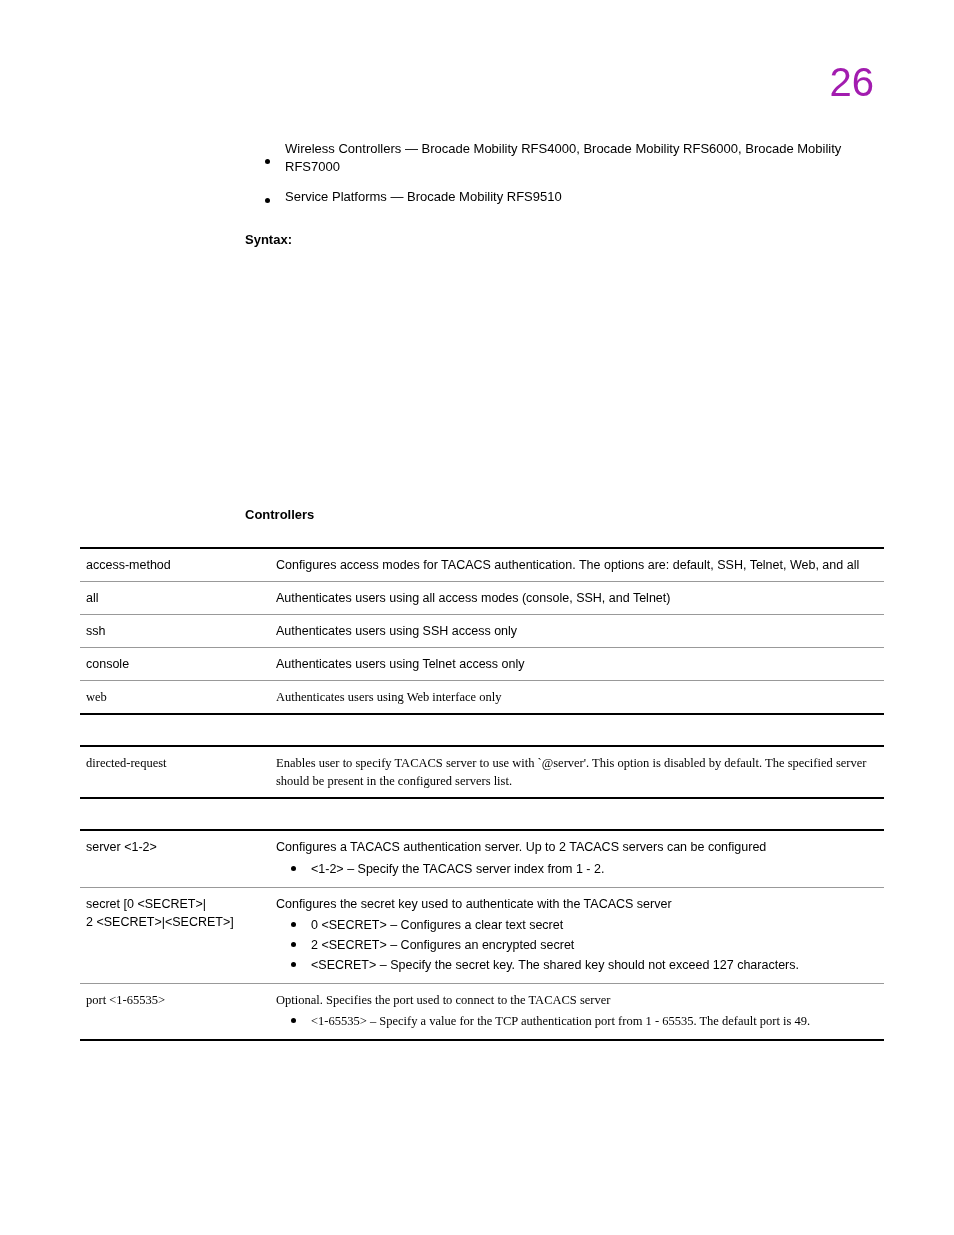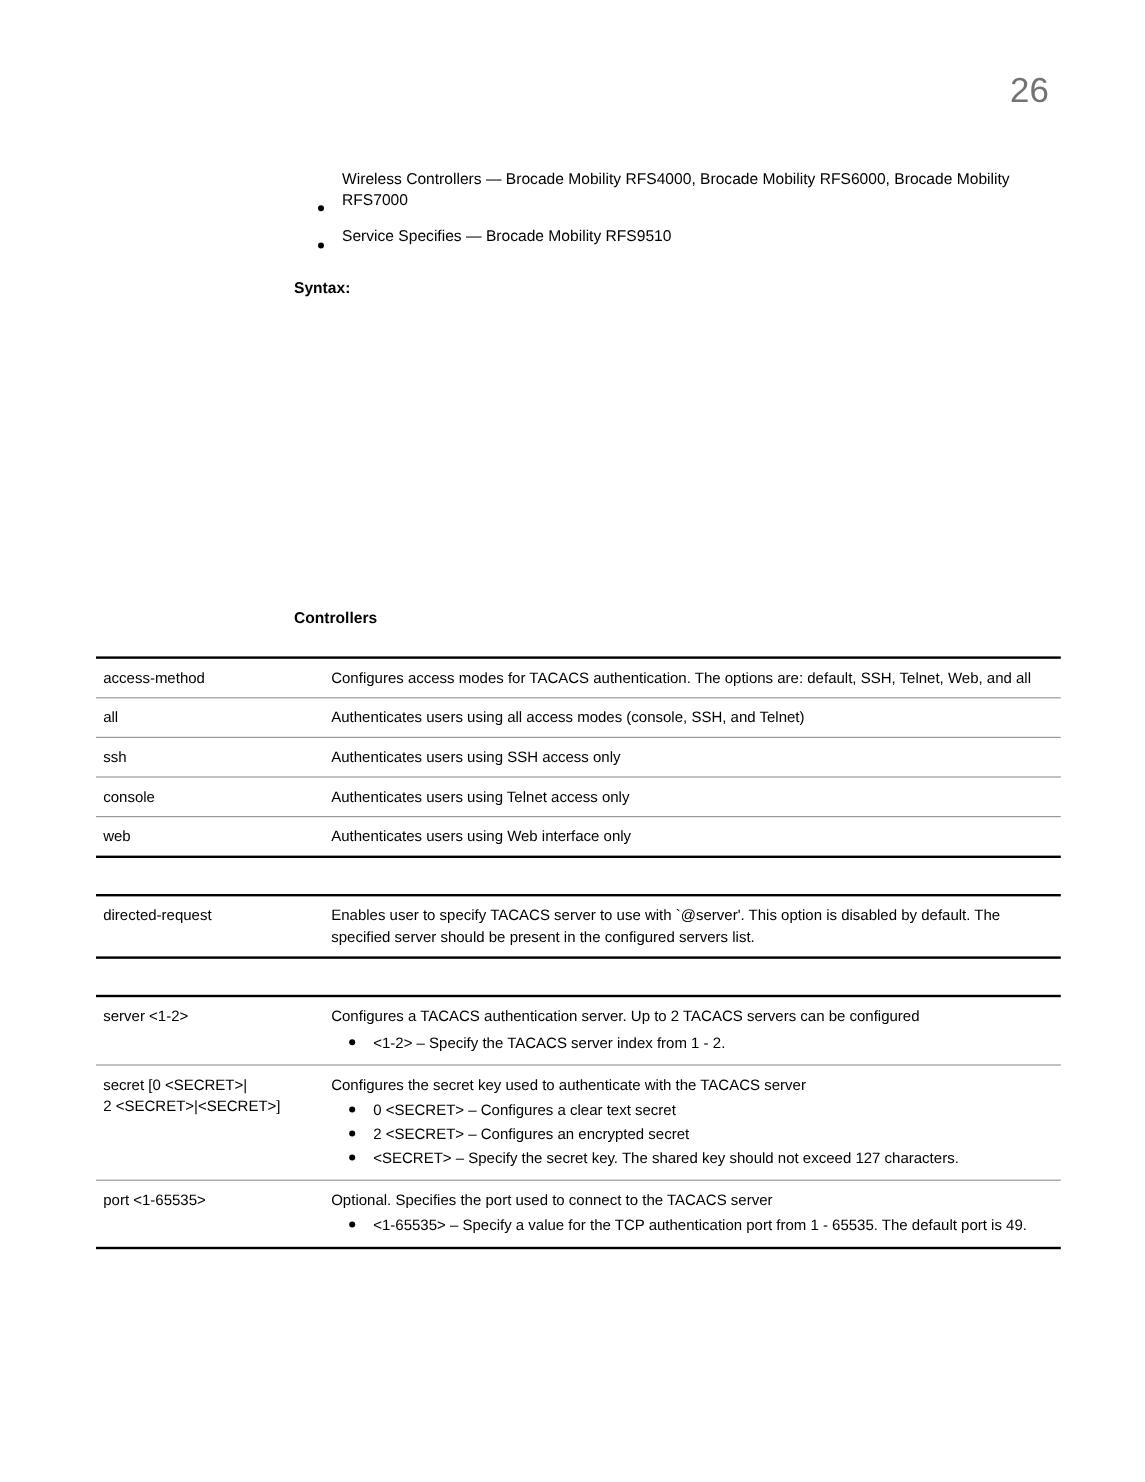--- a/index.html
+++ b/index.html
@@ -14,34 +14,34 @@
       font-family: Arial, Helvetica, sans-serif;
       font-size: 13px;
       color: #000;
       position: relative;
       padding: 60px 70px 60px 80px;
     }
     .page-number {
       position: absolute;
       top: 60px;
       right: 80px;
-      font-size: 29px;
+      font-size: 40px;
       font-weight: normal;
-      color: #737373;
+      color: #a21caf;
     }
     .content {
       margin-top: 80px;
     }
     .bullet-list {
       margin-left: 185px;
       margin-bottom: 25px;
     }
     .bullet-item {
       display: flex;
-      align-items: flex-end;
+      align-items: center;
       margin-bottom: 12px;
       line-height: 1.4;
     }
     .bullet-dot {
       width: 5px;
       height: 5px;
       background: #000;
       border-radius: 50%;
       margin-top: 6px;
       margin-right: 15px;
@@ -65,20 +65,21 @@
       margin-bottom: 30px;
     }
     .params-table tr {
       border-bottom: 1px solid #999;
     }
     .params-table tr:first-child {
       border-top: 2px solid #000;
     }
     .params-table tr:last-child {
       border-bottom: 2px solid #000;
+      font-family: Liberation Serif, serif;
     }
     .params-table td {
       padding: 7px 6px;
       vertical-align: top;
       line-height: 1.45;
       font-size: 12.5px;
       margin-top: 28px;
     }
     .params-table td:first-child {
       width: 190px;
@@ -113,21 +114,21 @@
 
 <div class="content">
 
   <div class="bullet-list">
     <div class="bullet-item">
       <div class="bullet-dot"></div>
       <div class="bullet-text">Wireless Controllers — Brocade Mobility RFS4000, Brocade Mobility RFS6000, Brocade Mobility RFS7000</div>
     </div>
     <div class="bullet-item">
       <div class="bullet-dot"></div>
-      <div class="bullet-text">Service Specifies — Brocade Mobility RFS9510</div>
+      <div class="bullet-text">Service Platforms — Brocade Mobility RFS9510</div>
     </div>
   </div>
 
   <div class="section-heading syntax">Syntax:</div>
 
   <div class="section-heading">Controllers</div>
 
   <table class="params-table">
     <tbody>
         <tr>

